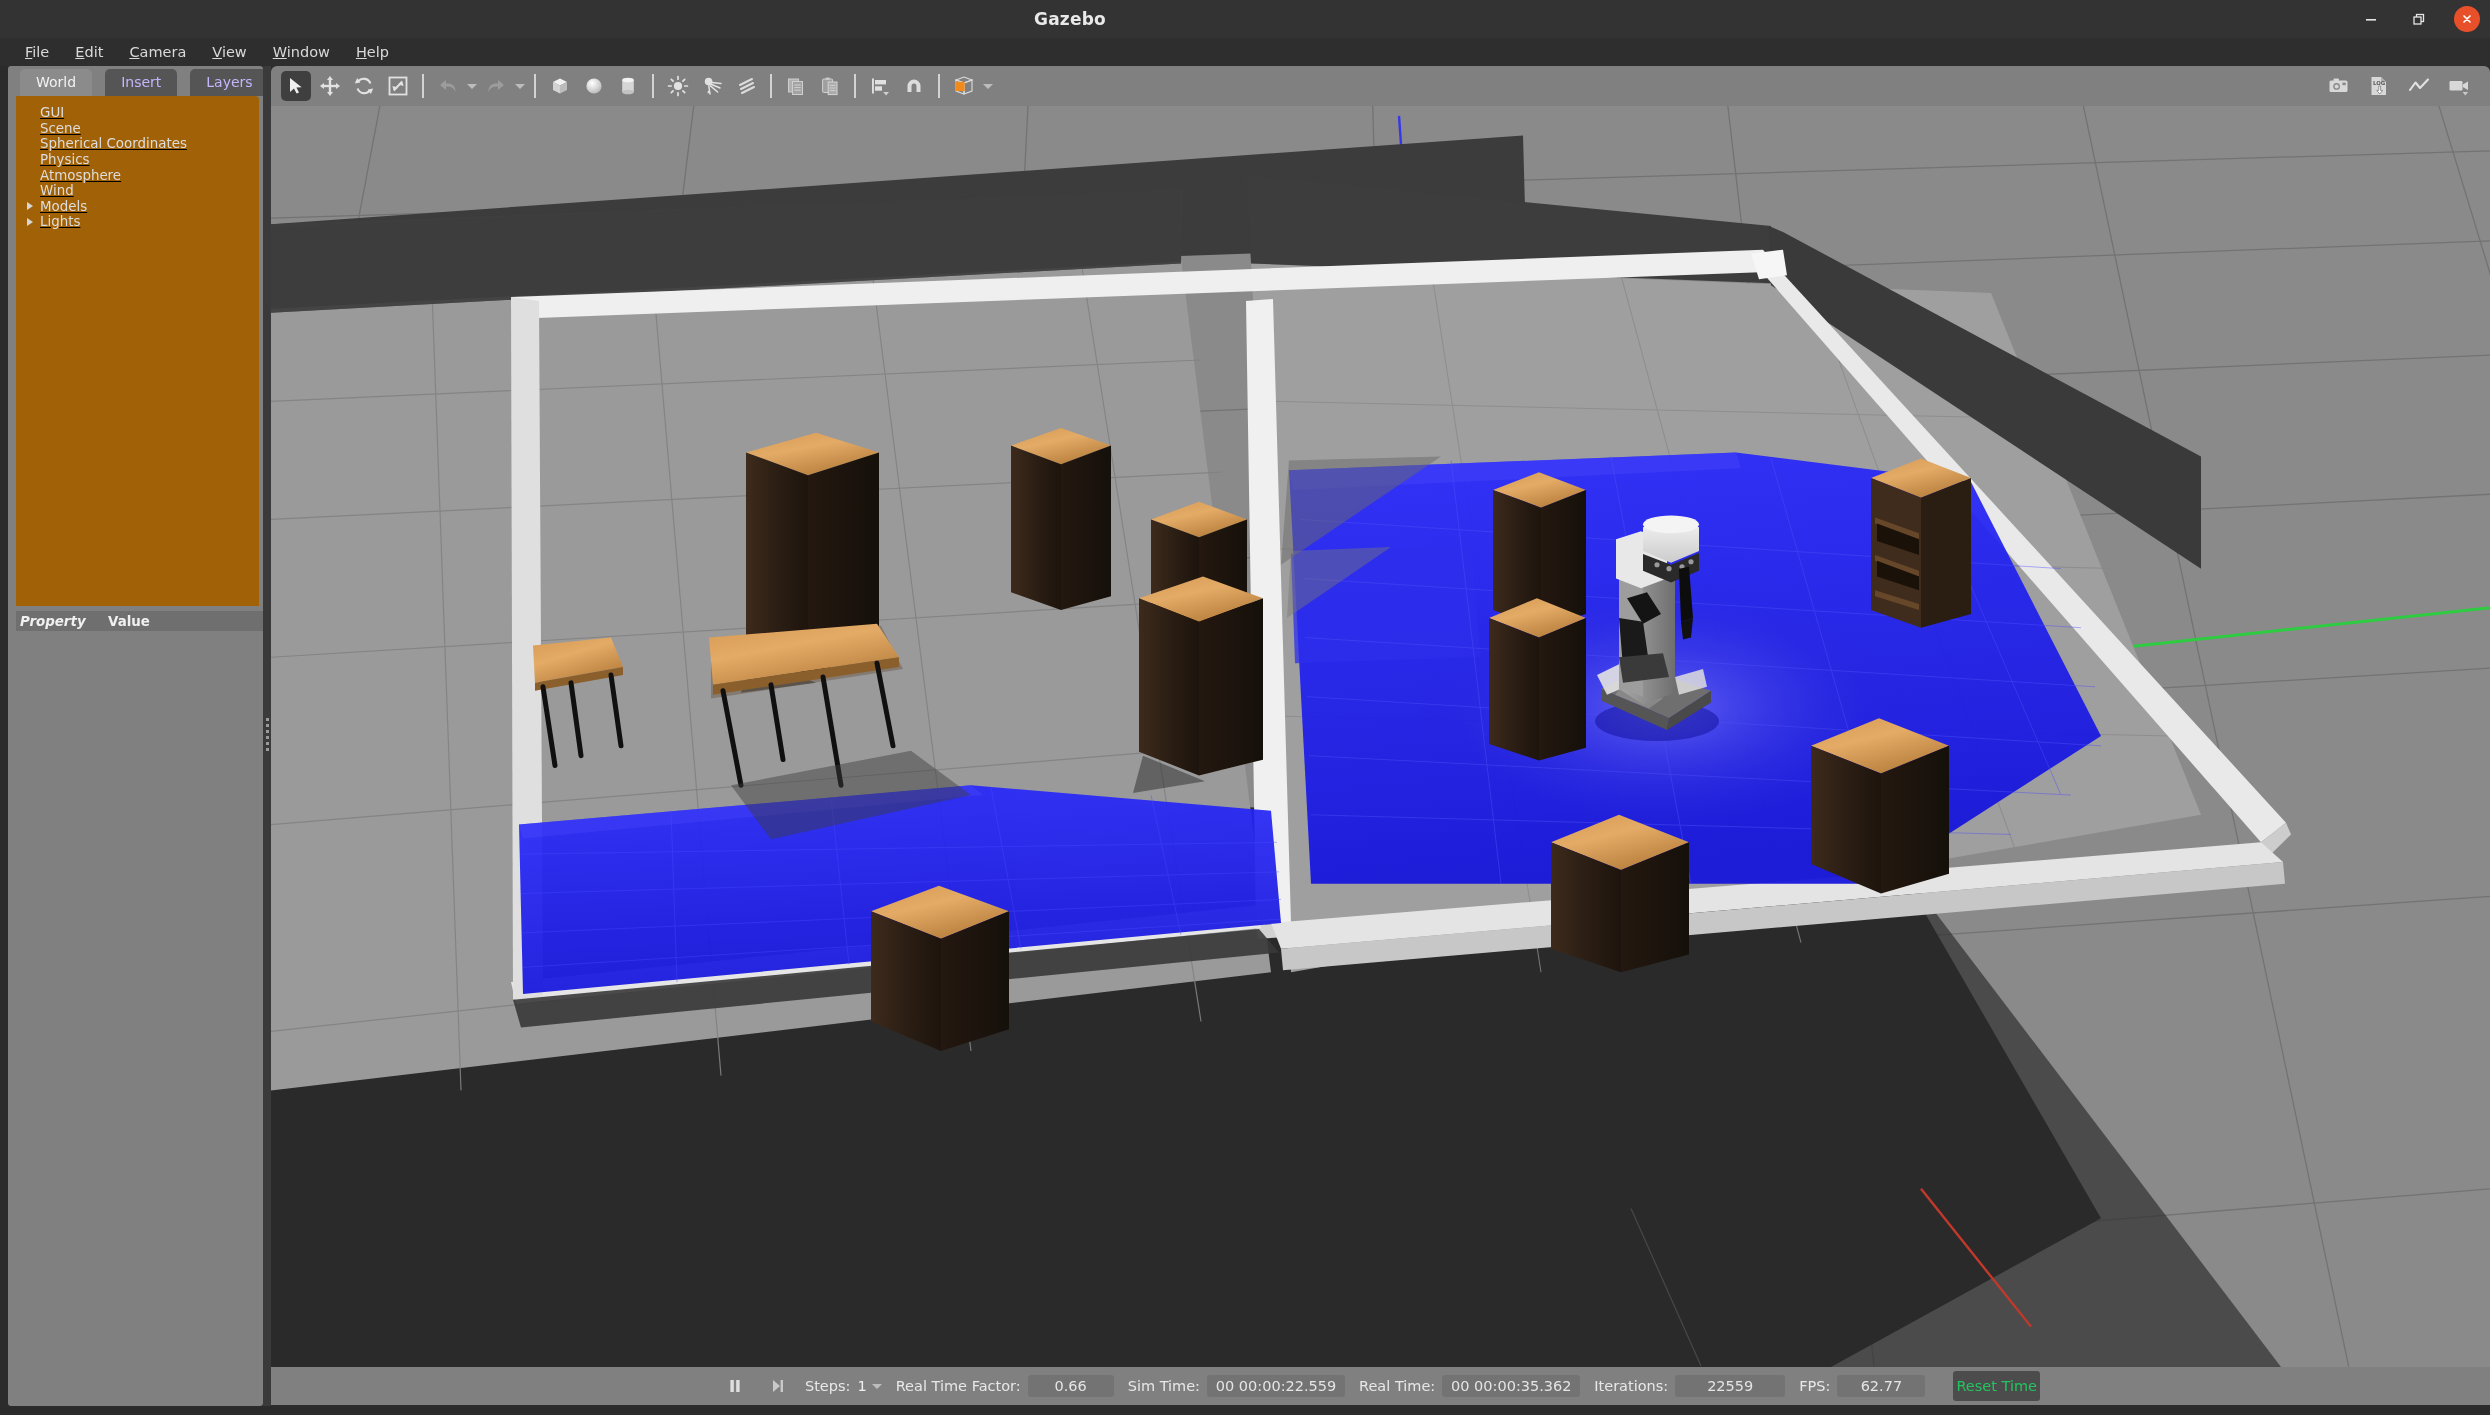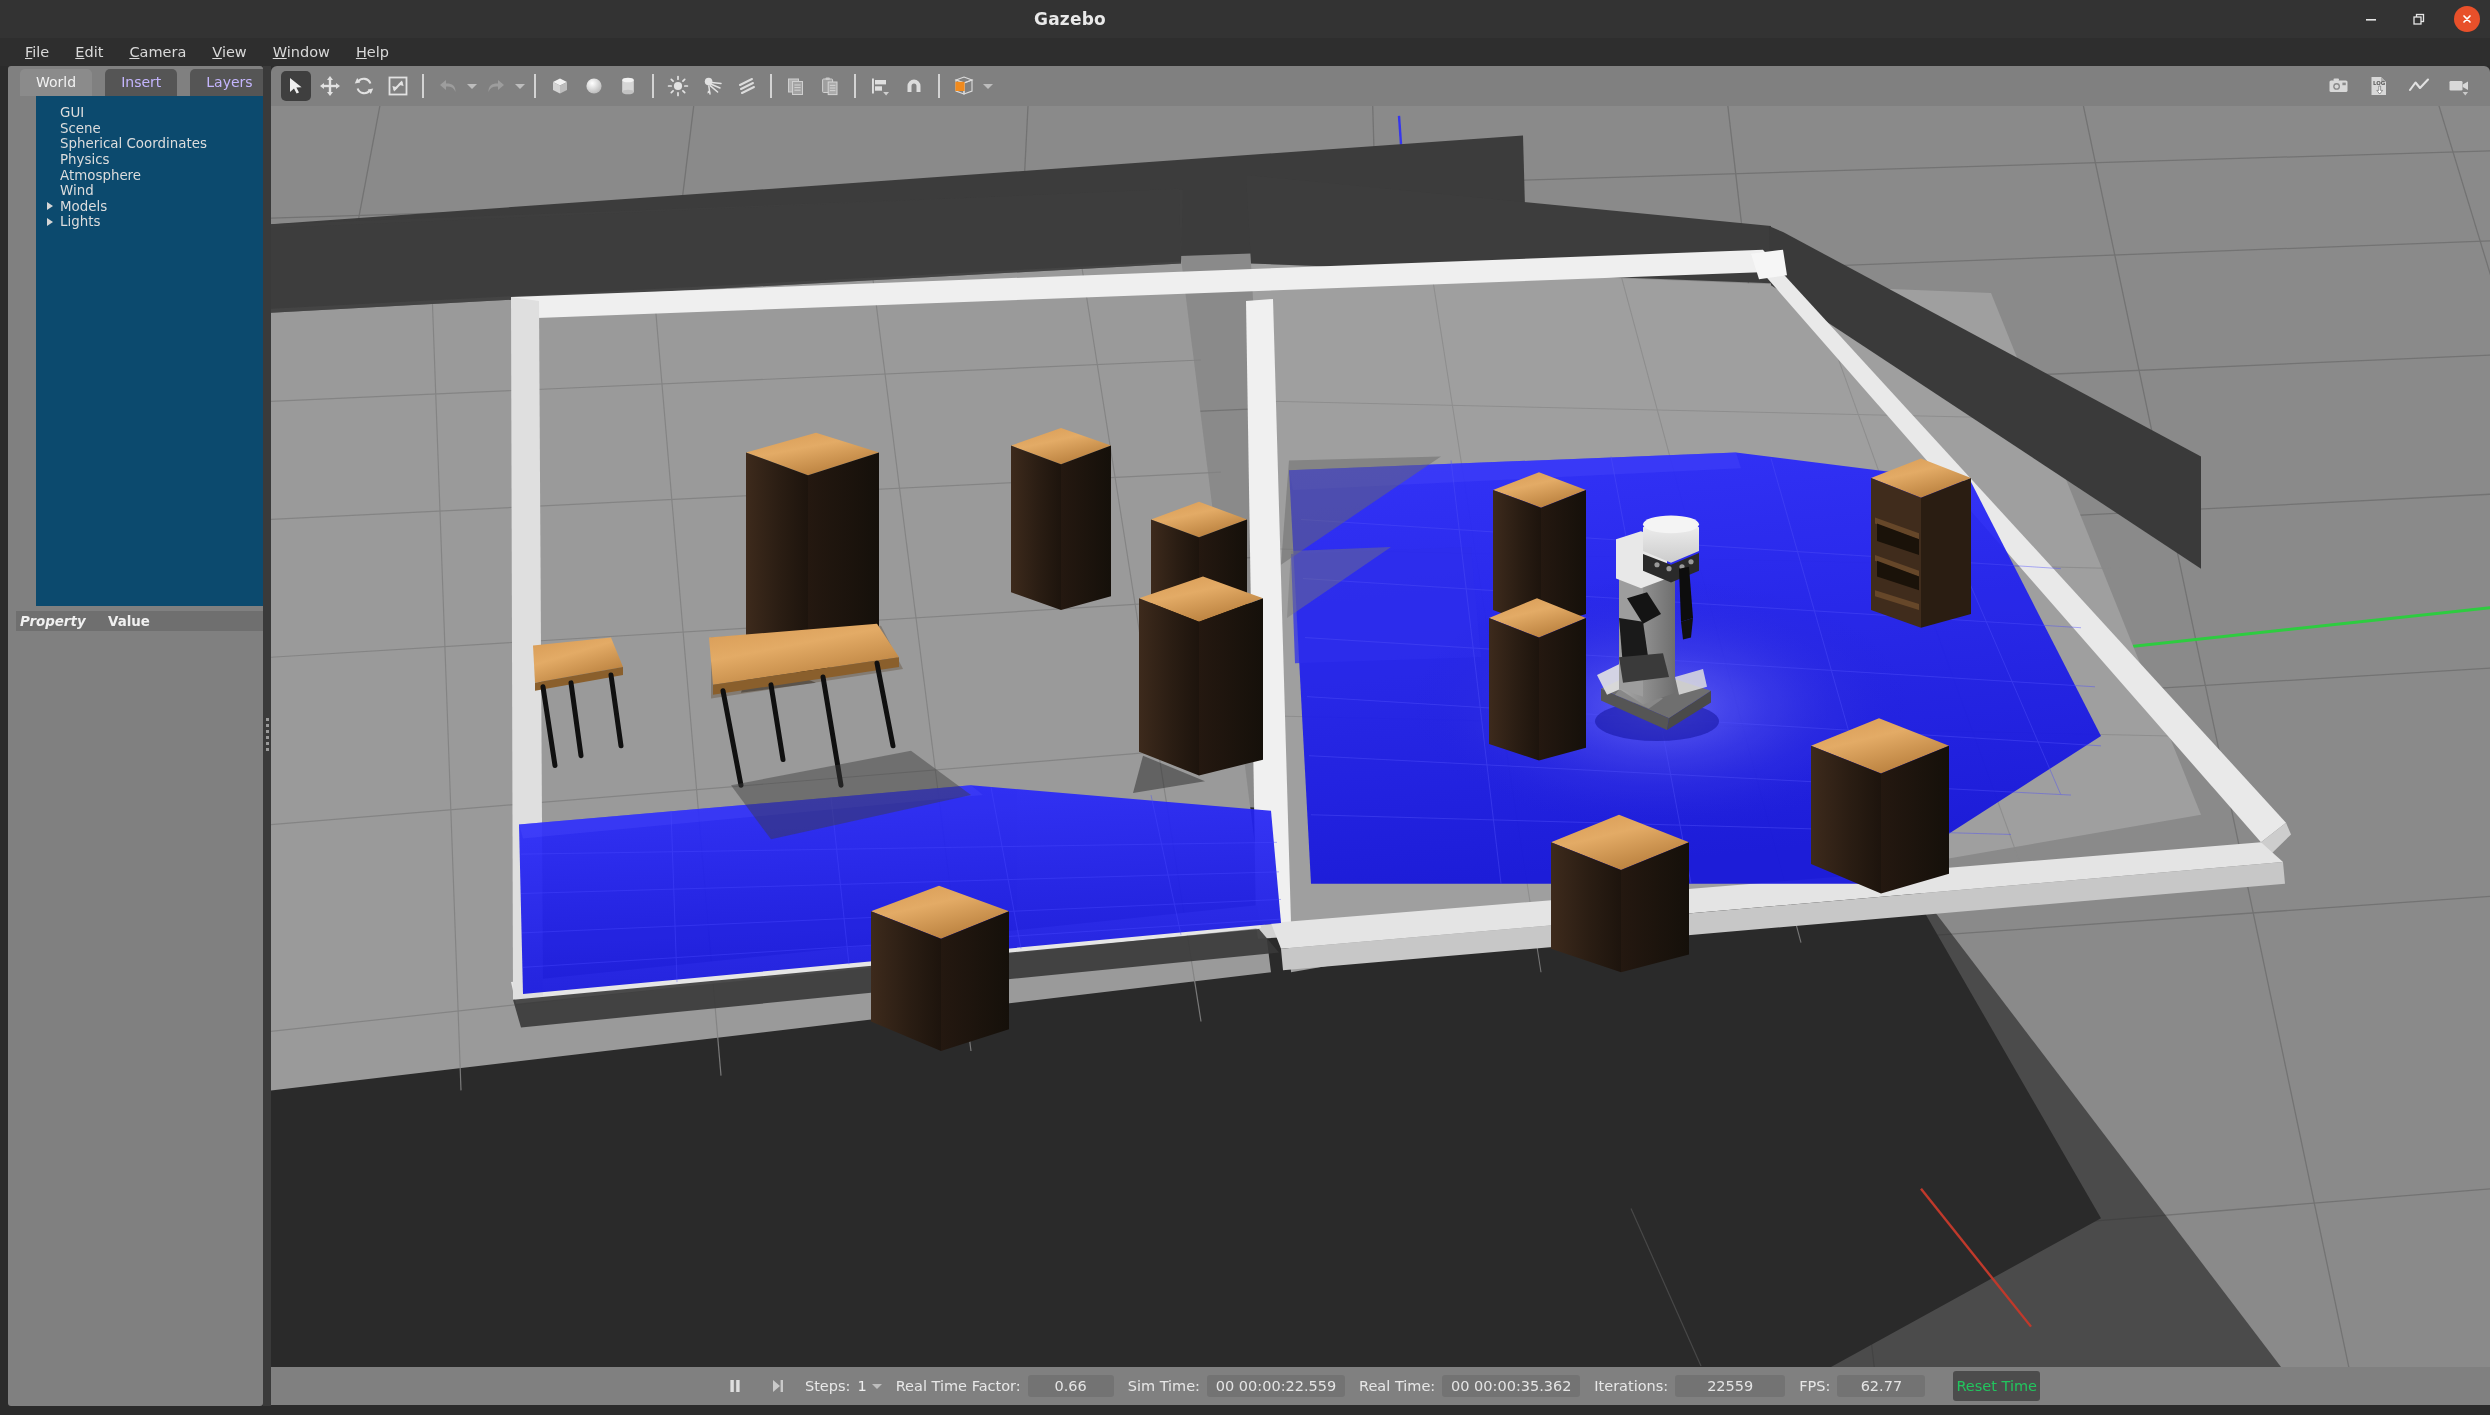--- a/index.html
+++ b/index.html
@@ -53,23 +53,24 @@
     position:absolute; left:0; top:0; height:30px; width:100%;
     display:flex; align-items:flex-end; padding-left:12px; gap:13px;
   }
   .tab{
     font-size:14px; color:#c4b5fd; padding:5px 16px 5px 16px;
     border-radius:5px 5px 0 0; background:#555555; cursor:pointer;
     line-height:1.2;
   }
   .tab.active{ background:#8b8b8b; color:#f2f2f2; }
   #treebox{
-    position:absolute; left:28px; top:30px; width:243px; height:510px;
-    background:#0c4a6e; border-radius:0 4px 0 0;
+    position:absolute; left:8px; top:30px; width:243px; height:510px;
+    background:#a16207; border-radius:0 4px 0 0;
     overflow:hidden;
+    text-decoration:underline;
   }
   .tree-item{
     display:flex; align-items:center; height:15.6px;
     padding-left:24px; color:#dddddd; font-size:13.4px; cursor:pointer;
     position:relative; white-space:nowrap;
   }
   .tree-item:first-child{ margin-top:9px; }
   .tree-item .arrow{
     position:absolute; left:11px; top:50%; transform:translateY(-50%);
     width:0;height:0;border-left:6px solid #d6d6d6;

